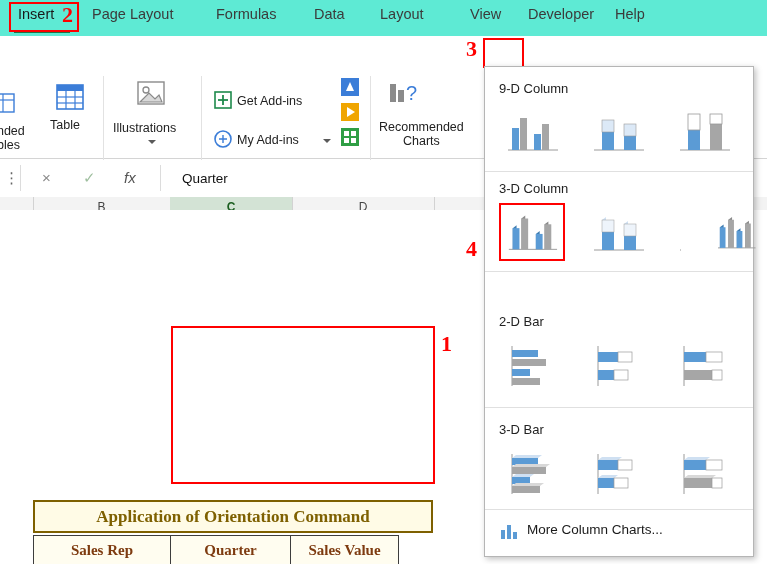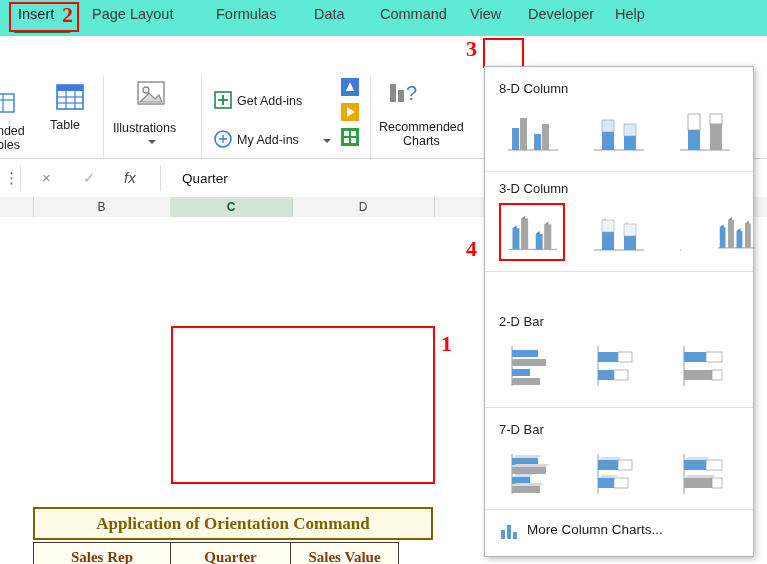--- a/index.html
+++ b/index.html
@@ -26,21 +26,21 @@
   .fb-icon{position:absolute;font-size:15px;color:#8a8a8a;top:9px;}
   .fb-value{position:absolute;left:182px;top:11px;font-size:13.5px;color:#111;}
   .fb-div{position:absolute;top:5px;width:1px;height:26px;background:#dcdcdc;}
 
   
   .colheads{position:absolute;left:0;top:197px;width:767px;height:22px;background:#f3f3f3;border-bottom:1px solid #c8c8c8;}
   .colhead{position:absolute;top:0;height:21px;line-height:21px;text-align:center;font-size:12px;color:#444;border-right:1px solid #d2d2d2;}
   .colhead.sel{background:#d3e3d5;color:#1b5e20;border-bottom:2px solid #217346;font-weight:bold;}
 
   
-  .sheet{position:absolute;left:0;top:217px;width:767px;height:345px;background:#ffffff;}
+  .sheet{position:absolute;left:0;top:210px;width:767px;height:345px;background:#ffffff;}
 
   
   .title-banner{position:absolute;left:33px;top:290px;width:400px;height:33px;background:#fffbe6;border:2px solid #7e6000;box-sizing:border-box;}
   .title-banner span{display:block;text-align:center;line-height:29px;font-size:17px;font-weight:bold;color:#7e6000;font-family:"Liberation Serif",serif;}
 
   
   .dtable{position:absolute;left:33px;top:325px;border-collapse:collapse;}
   .dtable td{height:29px;box-sizing:border-box;font-size:14px;color:#1a1a1a;border:1px solid #3d3d3d;padding:0 8px;background:#ffffff;}
   .dtable td.hdr{background:#fffdf0;font-weight:bold;text-align:center;color:#7e3b10;font-family:"Liberation Serif",serif;font-size:15px;}
   .dtable td.name{width:137px;text-align:center;}
@@ -60,21 +60,21 @@
   .more-lbl{position:absolute;left:42px;top:12px;font-size:13.5px;color:#1a1a1a;}
 </style>
 </head>
 <body>
 
 <div class="ribbon-tabs">
   <div class="tab insert" style="left:18px;">Insert</div>
   <div class="tab" style="left:92px;">Page Layout</div>
   <div class="tab" style="left:216px;">Formulas</div>
   <div class="tab" style="left:314px;">Data</div>
-  <div class="tab" style="left:380px;">Command</div>
+  <div class="tab" style="left:380px;">Layout</div>
   <div class="tab" style="left:470px;">View</div>
   <div class="tab" style="left:528px;">Developer</div>
   <div class="tab" style="left:615px;">Help</div>
   <div class="tab-underline" style="left:14px;top:31px;width:56px;"></div>
 </div>
 
 <div class="ribbon">
 
   <div>
 
@@ -235,21 +235,21 @@
 <div class="redbox" style="left:9px;top:2px;width:70px;height:30px;"></div>
 <div class="rednum" style="left:62px;top:2px;">2</div>
 <div class="rednum" style="left:466px;top:36px;">3</div>
 <div class="redbox" style="left:483px;top:38px;width:41px;height:30px;"></div>
 <div class="rednum" style="left:466px;top:236px;">4</div>
 <div class="redbox" style="left:171px;top:326px;width:264px;height:158px;"></div>
 <div class="rednum" style="left:441px;top:331px;">1</div>
 
 <div class="gallery">
 
-  <div class="gal-title" style="top:14px;">8-D Column</div>
+  <div class="gal-title" style="top:14px;">9-D Column</div>
   <div class="thumb" style="left:14px;top:36px;">
     <svg width="64" height="56" viewBox="0 0 64 56">
       <line x1="8" y1="46" x2="58" y2="46" stroke="#9a9a9a" stroke-width="1"></line>
       <rect x="12" y="24" width="7" height="22" fill="#5b9bd5"></rect>
         <rect x="20" y="14" width="7" height="32" fill="#a6a6a6"></rect>
       <rect x="34" y="30" width="7" height="16" fill="#5b9bd5"></rect>
         <rect x="42" y="20" width="7" height="26" fill="#a6a6a6"></rect>
     </svg>
   </div>
   <div class="thumb" style="left:100px;top:36px;">
@@ -350,21 +350,21 @@
     <svg width="64" height="56" viewBox="0 0 64 56">
       <line x1="12" y1="8" x2="12" y2="48" stroke="#9a9a9a" stroke-width="1"></line>
       <rect x="12" y="14" width="22" height="10" fill="#5b9bd5"></rect>
         <rect x="34" y="14" width="16" height="10" fill="#ffffff" stroke="#9a9a9a" stroke-width=".7"></rect>
       <rect x="12" y="32" width="28" height="10" fill="#a6a6a6"></rect>
         <rect x="40" y="32" width="10" height="10" fill="#ffffff" stroke="#9a9a9a" stroke-width=".7"></rect>
     </svg>
   </div>
   <div class="gal-sep" style="top:340px;"></div>
 
-  <div class="gal-title" style="top:355px;">7-D Bar</div>
+  <div class="gal-title" style="top:355px;">3-D Bar</div>
   <div class="thumb" style="left:14px;top:378px;">
     <svg width="64" height="56" viewBox="0 0 64 56">
       <line x1="12" y1="8" x2="12" y2="48" stroke="#9a9a9a" stroke-width="1"></line>
       <polygon points="12,12 16,9 42,9 38,12" fill="#cfe0f2"></polygon>
         <rect x="12" y="12" width="26" height="7" fill="#5b9bd5"></rect>
       <polygon points="12,21 16,18 50,18 46,21" fill="#d8d8d8"></polygon>
         <rect x="12" y="21" width="34" height="7" fill="#a6a6a6"></rect>
       <polygon points="12,31 16,28 34,28 30,31" fill="#cfe0f2"></polygon>
         <rect x="12" y="31" width="18" height="7" fill="#5b9bd5"></rect>
       <polygon points="12,40 16,37 44,37 40,40" fill="#d8d8d8"></polygon>

